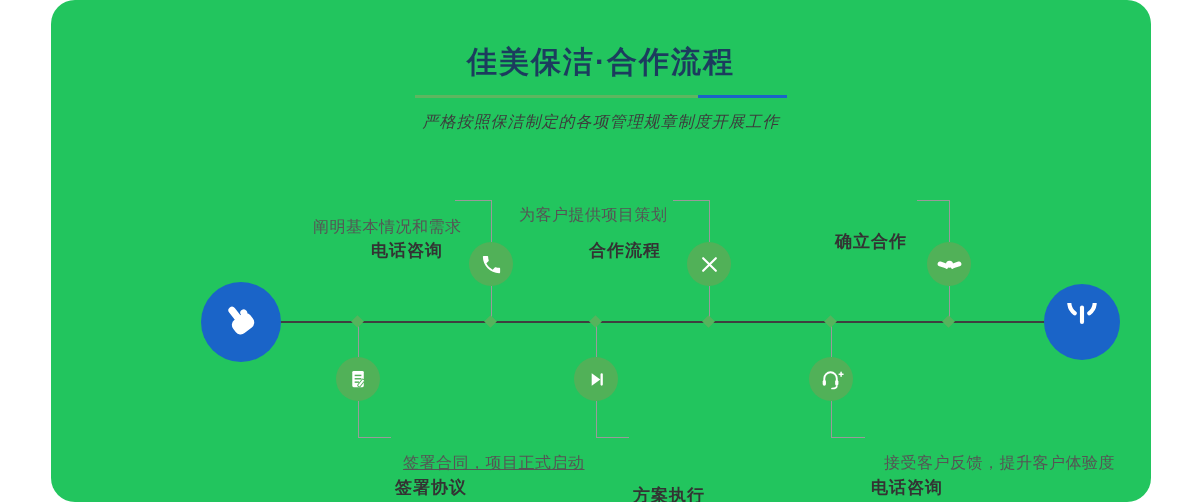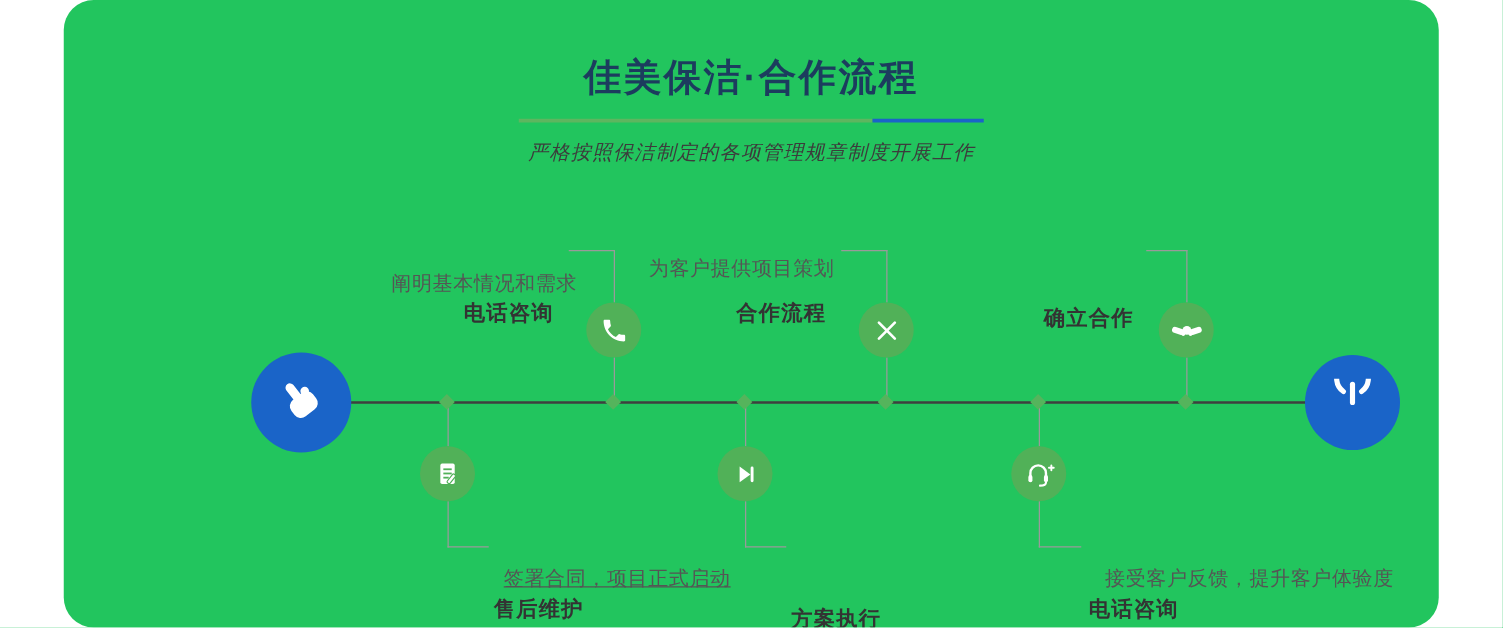--- a/index.html
+++ b/index.html
@@ -140,23 +140,23 @@
       <path d="M21 6.5h4M23 4.5v4" fill="none" stroke="#ffffff" stroke-width="1.6" stroke-linecap="round"></path>
     </svg>
   </div>
 
   <div class="step-title" style="left:320px; top:191px;">电话咨询</div>
   <div class="step-desc" style="left:262px; top:217px;">阐明基本情况和需求</div>
 
   <div class="step-title" style="left:538px; top:191px;">合作流程</div>
   <div class="step-desc" style="left:468px; top:205px;text-align:right;">为客户提供项目策划</div>
 
-  <div class="step-title" style="left:784px; top:195px;">确立合作</div>
+  <div class="step-title" style="left:784px; top:182px;">确立合作</div>
 
-  <div class="step-title" style="left:344px; top:428px;">售后维护</div>
+  <div class="step-title" style="left:344px; top:428px;">签署协议</div>
   <div class="step-desc" style="left:352px; top:453px;text-decoration:underline;">签署合同，项目正式启动</div>
 
   <div class="step-title" style="left:582px; top:436px;">方案执行</div>
 
   <div class="step-title" style="left:820px; top:428px;">电话咨询</div>
   <div class="step-desc" style="left:833px; top:453px;">接受客户反馈，提升客户体验度</div>
 
 </div>
 
 </body></html>

